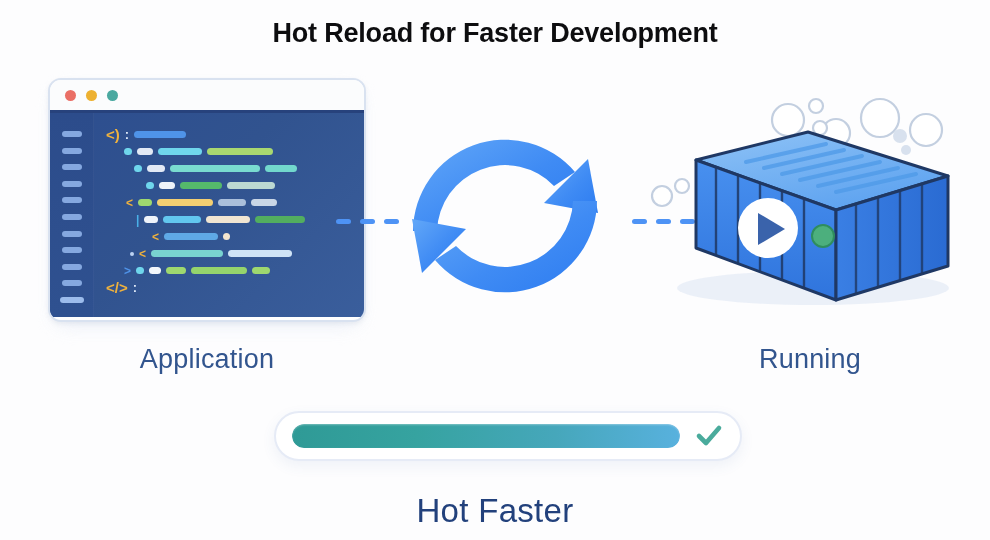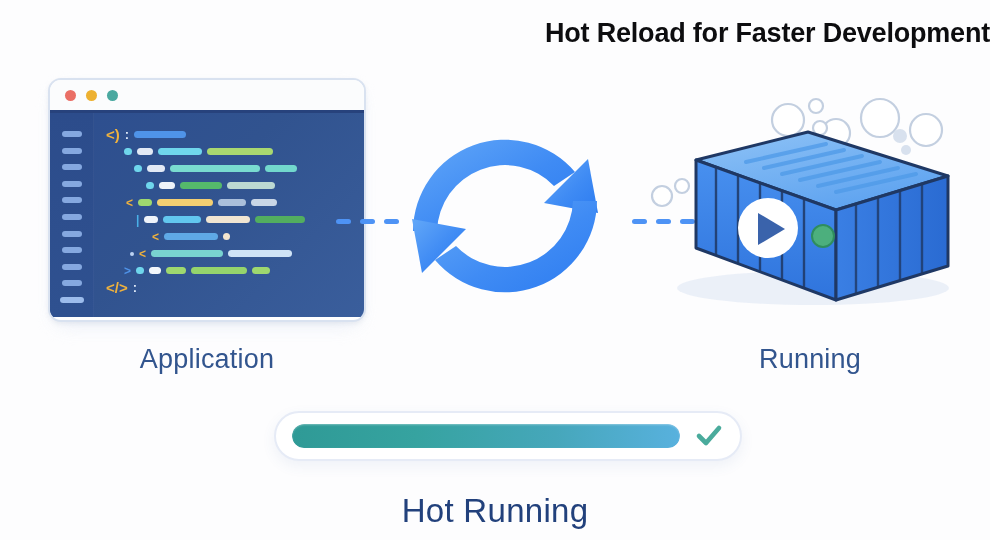--- a/index.html
+++ b/index.html
@@ -12,21 +12,21 @@
   body {
     background: #fdfdfe;
     position: relative;
   }
   .stage { position: absolute; inset: 0; }
 
   
   .title {
     position: absolute;
     top: 18px; left: 0; width: 990px;
-    text-align: right;
+    text-align: center;
     font-size: 27px;
     font-weight: 700;
     letter-spacing: -0.2px;
     color: #0d0d0f;
   }
 
   
   .editor-wrap {
     position: absolute;
     left: 48px; top: 78px;
@@ -403,15 +403,15 @@
 
   <div class="progress-outer">
     <div class="progress-track">
       <div class="progress-fill" id="progress-fill" style="width: 100%;"></div>
     </div>
     <svg class="check" viewBox="0 0 30 30">
       <path d="M 5 15 L 12 22 L 25 7" fill="none" stroke="#4aab9c" stroke-width="4.6" stroke-linecap="round" stroke-linejoin="round"></path>
     </svg>
   </div>
 
-  <div class="bottom-label">Hot Running</div>
+  <div class="bottom-label">Hot Faster</div>
 
 </div>
 
 </body></html>

